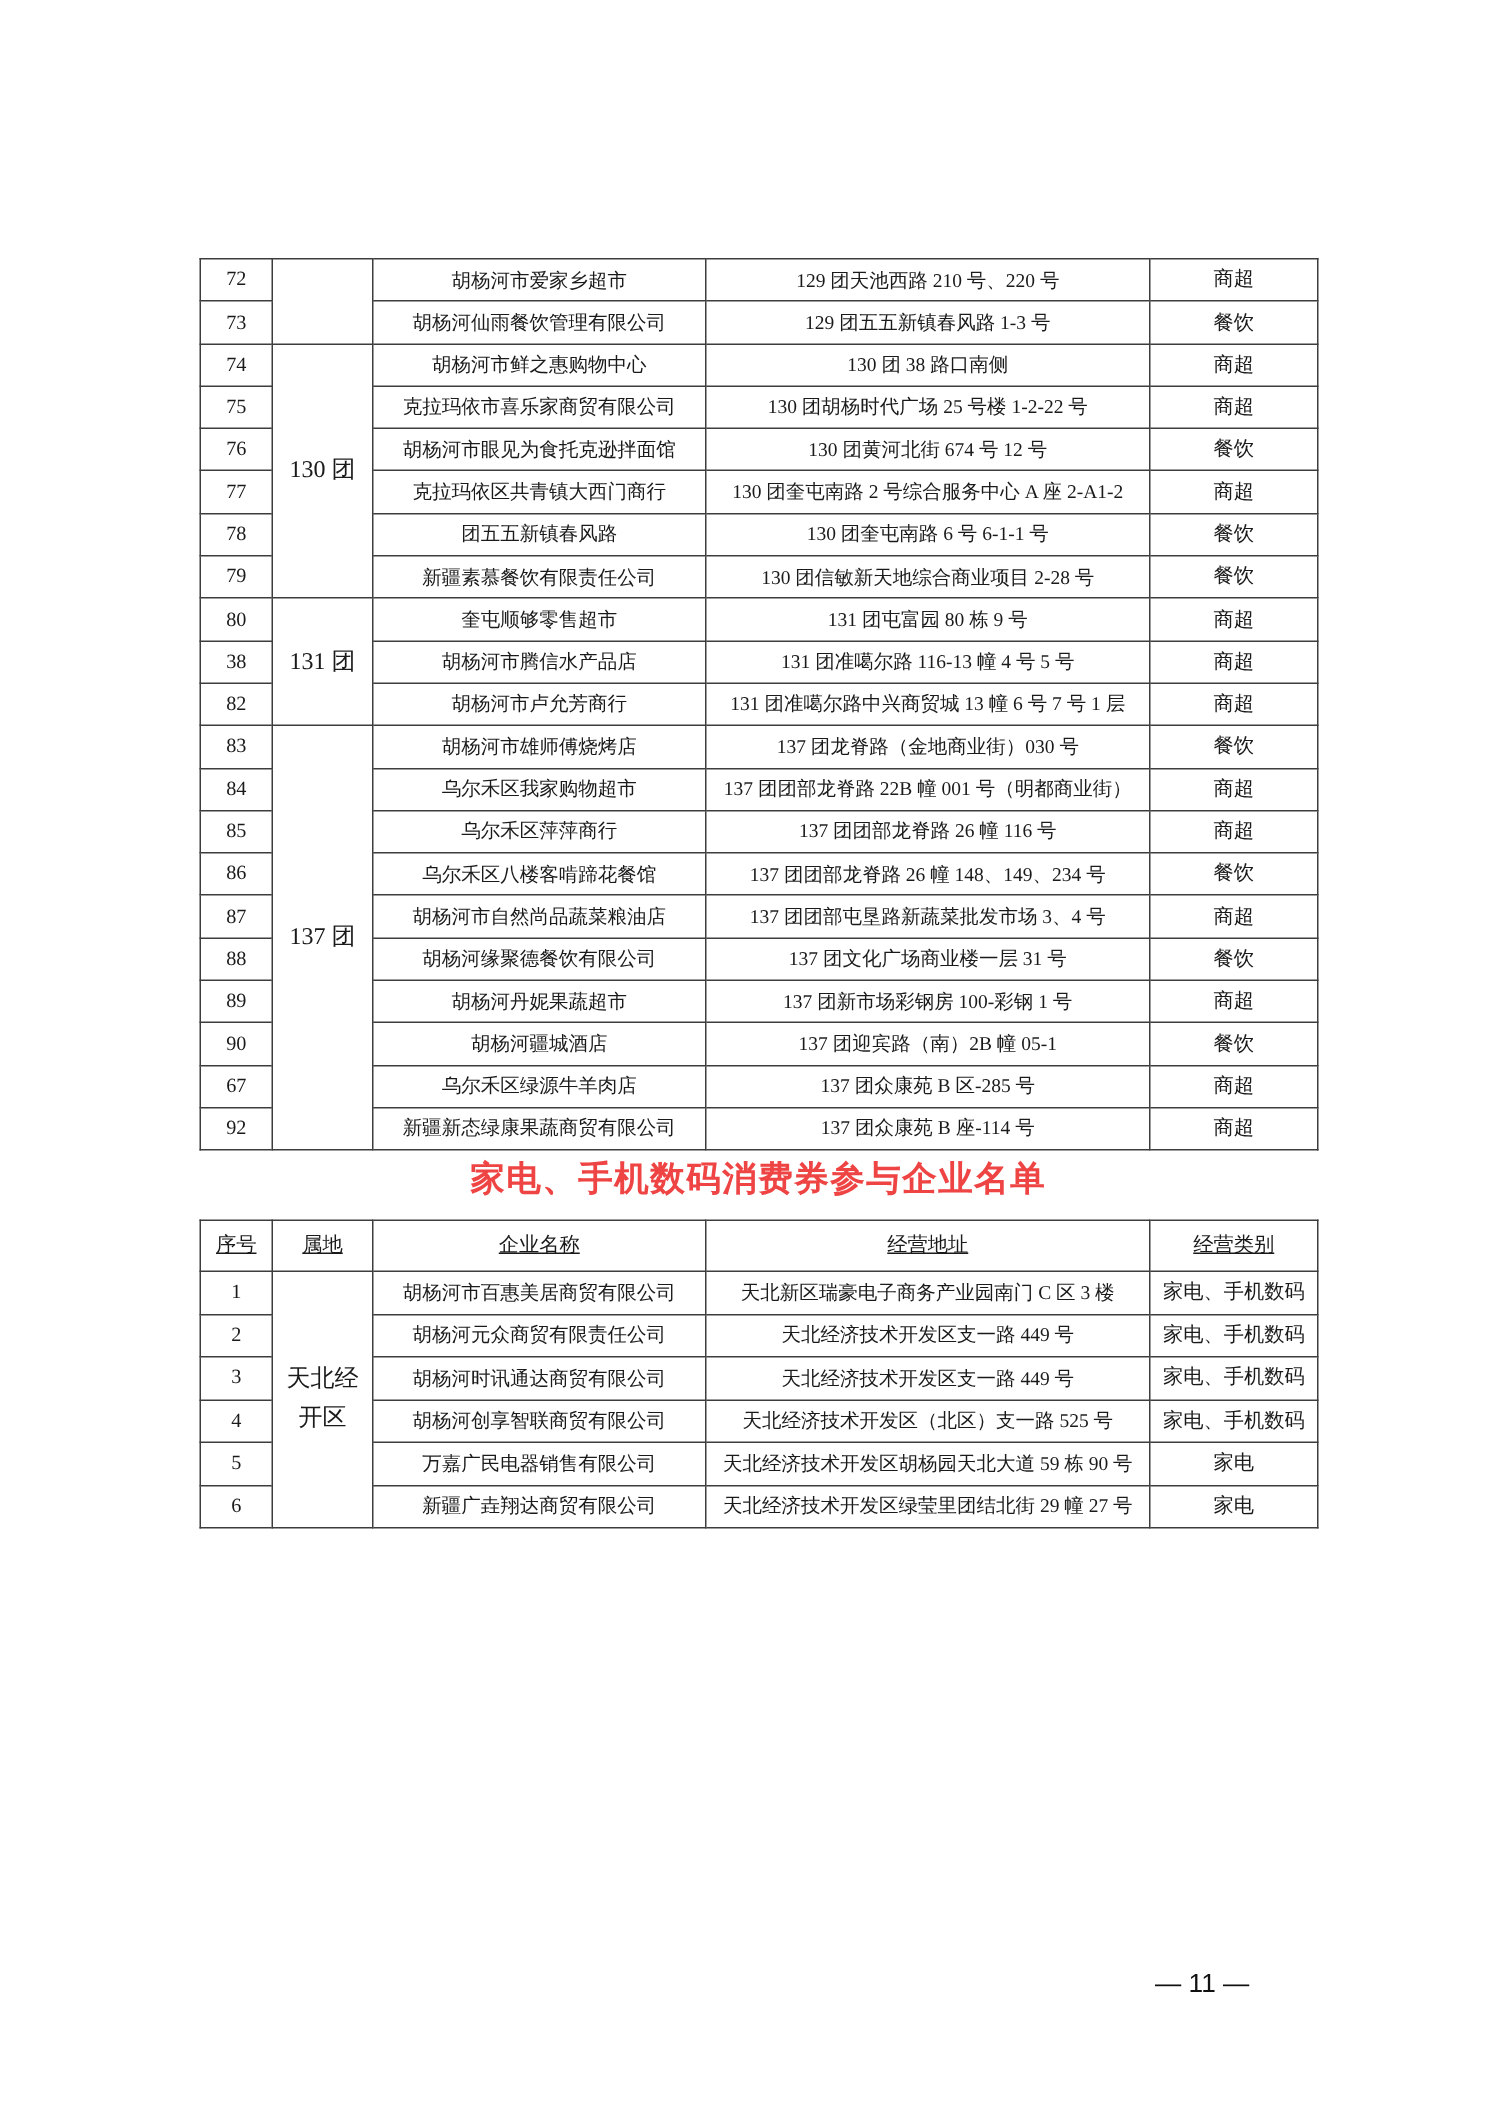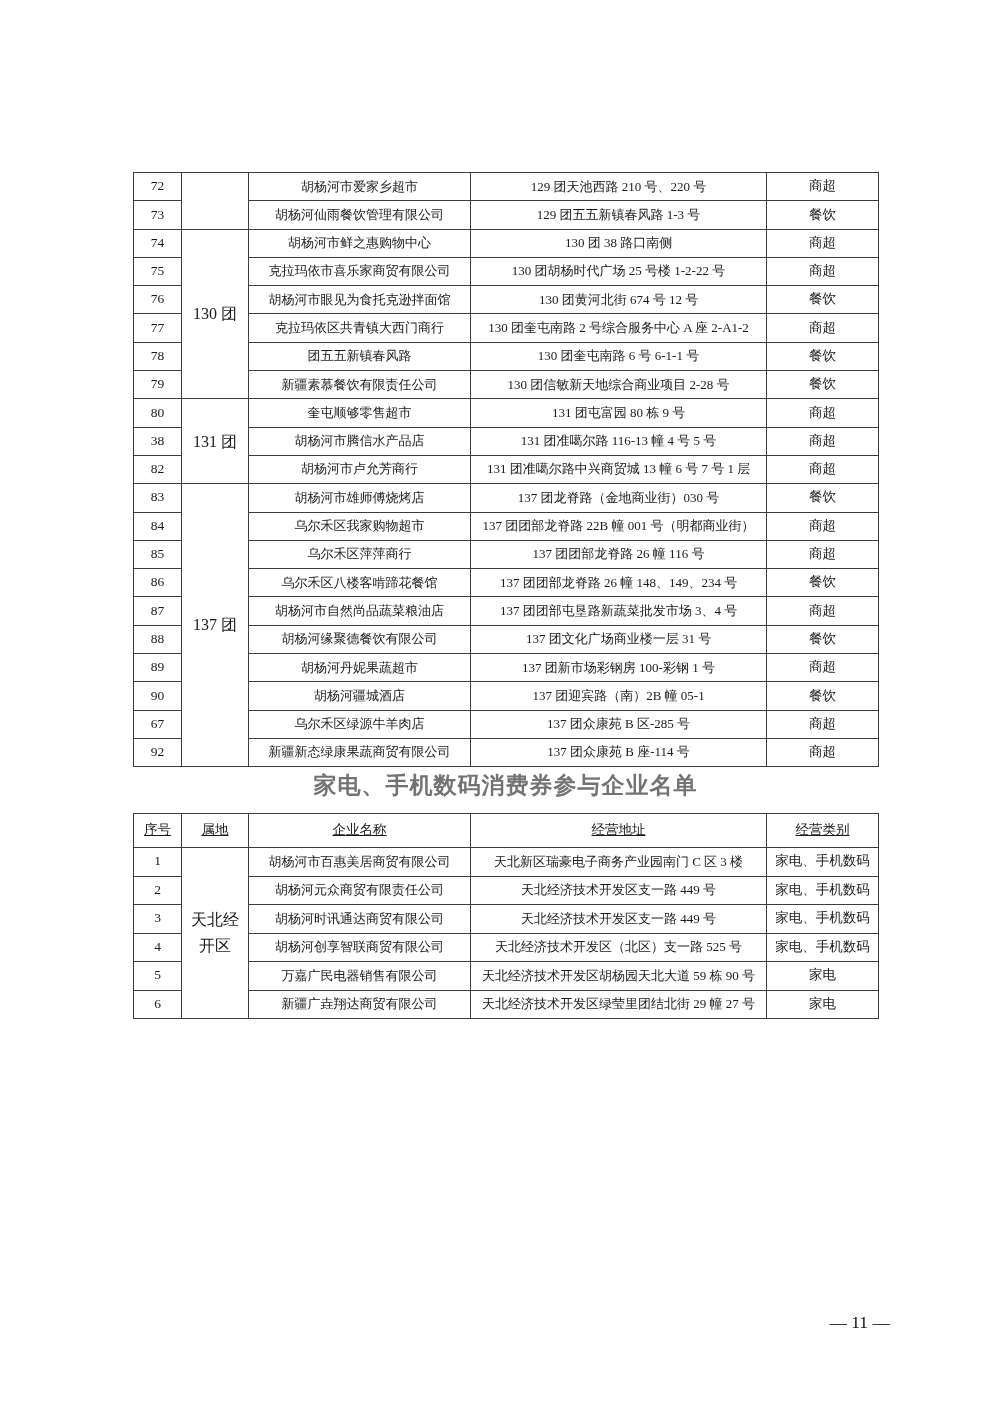--- a/index.html
+++ b/index.html
@@ -21,34 +21,34 @@
   td.addr, td.name{white-space:nowrap;font-size:13px;}
   td.serial{font-size:13.5px;margin-top:12px;}
 
   #continuation-table{position:absolute;left:133px;top:172px;width:745px;}
   #continuation-table tr{height:28.3px;}
 
   #section-title{
     position:absolute;left:133px;top:768px;width:745px;height:34px;
     text-align:center;
     font-family:"Liberation Sans","DejaVu Sans",sans-serif;
-    font-weight:bold;font-size:23px;color:#737373;
+    font-weight:bold;font-size:23px;color:#ef4444;
     letter-spacing:1px;line-height:34px;
   }
 
   #appliance-table{position:absolute;left:133px;top:813px;width:745px;}
   #appliance-table tr.hdr{height:34px;text-decoration:underline;}
   #appliance-table tr.data{height:28.5px;}
   #appliance-table th{font-weight:normal;font-size:13.5px;}
   td.region{font-size:16px;line-height:1.6;}
 
   #page-number{
     position:absolute;left:770px;top:1312px;width:120px;height:26px;
-    text-align:right;font-size:17.5px;color:#111;
-    font-family:Liberation Serif, serif;
+    text-align:left;font-size:17.5px;color:#111;
+    font-family:Liberation Sans, sans-serif;
   }
 
   col.c1{width:48px;} col.c2{width:67px;} col.c3{width:222px;}
   col.c4{width:296px;} col.c5{width:112px;}
 </style>
 </head>
 <body>
 
 <div class="page">
 

